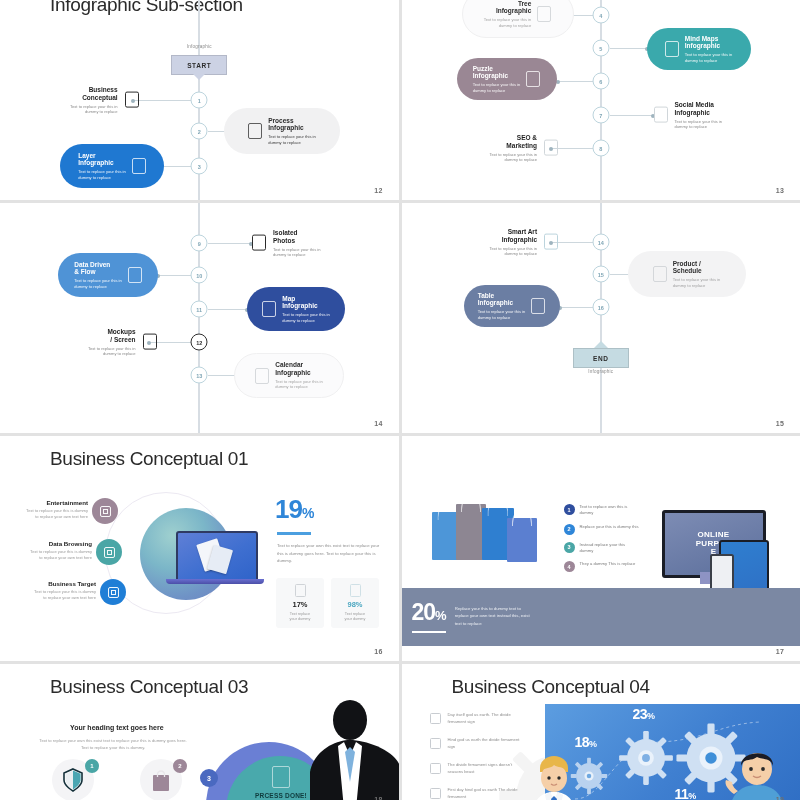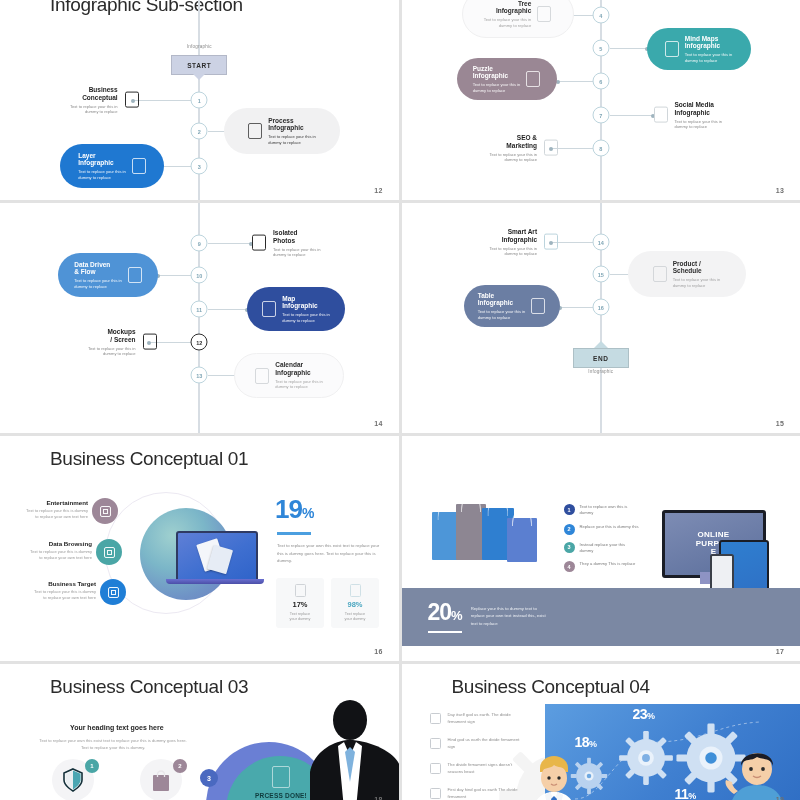--- a/index.html
+++ b/index.html
@@ -589,21 +589,21 @@
     </div>
 
     <div class="monitor" style="left:260px;top:74px;width:98px;height:62px;">
       <div class="monitor-txt">ONLINE<br>PURPOS<br>E</div>
     </div>
     <div class="monitor-stand" style="left:298px;top:136px;width:22px;height:12px;"></div>
     <div class="tablet" style="left:317px;top:104px;width:46px;height:58px;"></div>
     <div class="phone" style="left:308px;top:118px;width:20px;height:40px;"></div>
 
     <div class="band" style="top:152px;height:58px;">
-      <div class="bandcell" style="margin-left:26px;">
+      <div class="bandcell" style="margin-left:10px;">
         <div>
           <div class="band-num"><span>20</span><em>%</em></div>
           <div class="band-rule"></div>
         </div>
         <div class="band-txt">Replace your this to dummy text to replace your own text instead this, exist text to replace</div>
       </div>
     </div>
 
     <div class="pagenum">17</div>
   </div>

